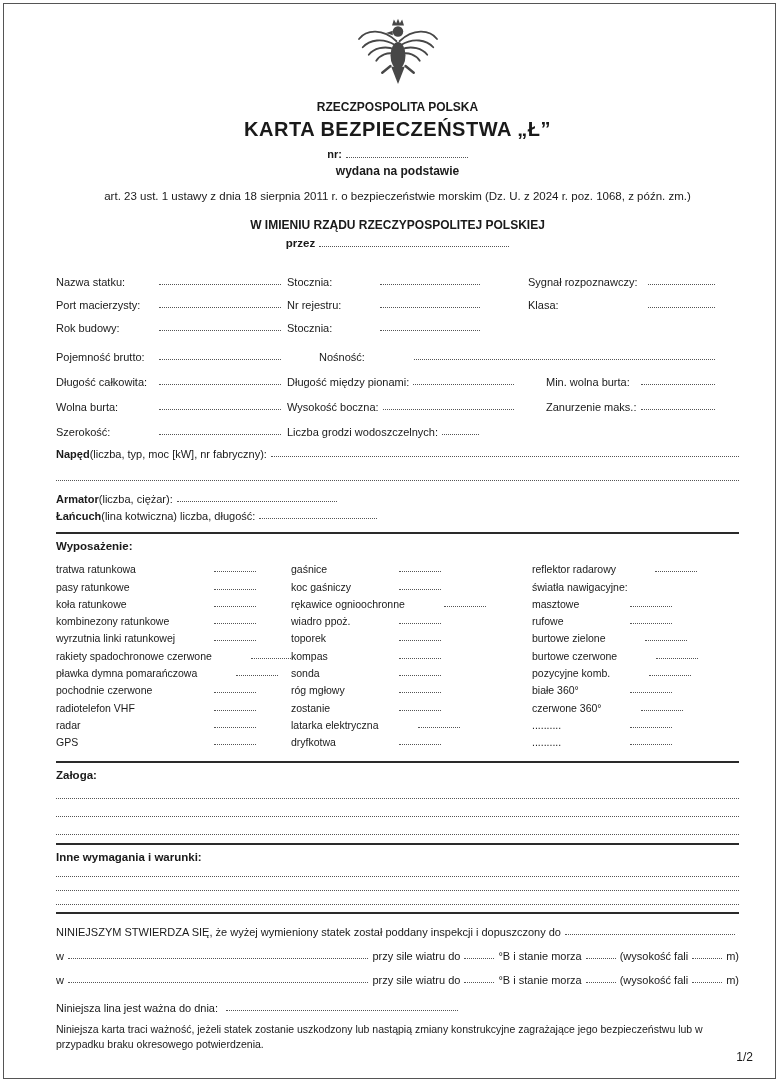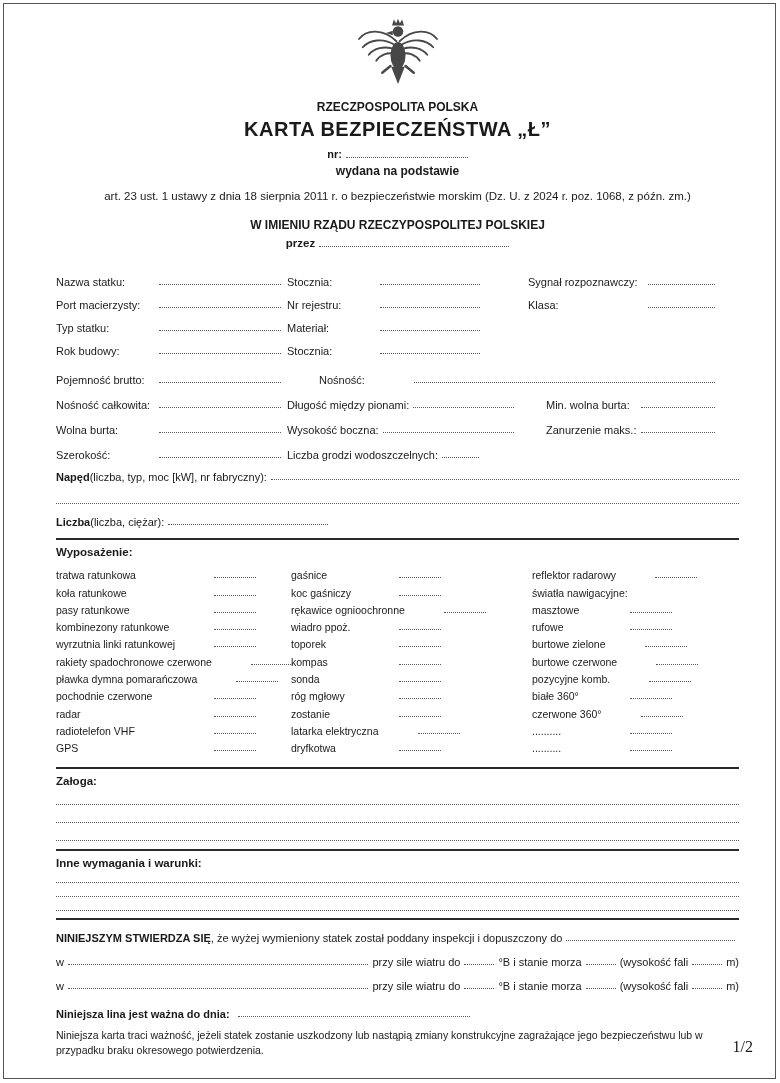--- a/index.html
+++ b/index.html
@@ -49,27 +49,27 @@
   .eq-col1{width:200px;}
   .eq-sp1{width:35px;}
   .eq-col2{width:150px;}
   .eq-sp2{width:91px;}
   .eq-col3{width:140px;}
   .eq-row{display:flex;align-items:flex-end;height:17.3px;font-size:10.5px;justify-content:space-between;gap:39px;}
   .eq-row .lab{white-space:nowrap;}
   .eq-dots{width:42px;border-bottom:1.6px dotted #555;height:10px;margin-bottom:3px;flex:0 0 auto;}
 
   .stmt{display:flex;align-items:flex-end;font-size:11px;height:20px;margin-top:4px;}
-  .stmt .b{font-weight:bold;white-space:nowrap;}
+  .stmt .b{font-weight:normal;white-space:nowrap;}
   .stmt .n{white-space:nowrap;}
   .stmt .dots{margin-bottom:3px;}
   .wdots{flex:1;margin:0 4px;}
   .sdots{width:30px;margin:0 4px;}
   .note{font-size:10.5px;line-height:15px;margin-top:8px;}
-  .pagenum{position:absolute;right:22px;bottom:22px;font-size:16px;font-family:Liberation Serif, serif;}
+  .pagenum{position:absolute;right:22px;bottom:14px;font-size:12px;}
 </style>
 </head>
 <body>
 
 <div class="page">
   <div class="content">
 
     <div class="emblem-wrap">
       <svg viewBox="0 0 120 100" width="90" height="76" aria-hidden="true">
         <g fill="none" stroke="#474747" stroke-width="2.4" stroke-linecap="round">
@@ -110,41 +110,35 @@
         </div>
         <div class="srow">
           <span class="l1">Port macierzysty:</span>
           <span class="dots d1"></span>
           <span class="l2">Nr rejestru:</span>
           <span class="dots d2"></span>
           <span class="l3">Klasa:</span>
           <span class="dots d3"></span>
         </div>
         <div class="srow">
-          <span class="l1">Typ statku:</span>
-          <span class="dots d1"></span>
-          <span class="l2">Materiał:</span>
-          <span class="dots d2"></span>
-        </div>
-        <div class="srow">
           <span class="l1">Rok budowy:</span>
           <span class="dots d1"></span>
           <span class="l2">Stocznia:</span>
           <span class="dots d2"></span>
         </div>
       </div>
     <div class="ship-block2">
         <div class="srow">
           <span class="l1">Pojemność brutto:</span>
           <span class="dots d1"></span>
           <span class="l3b">Nośność:</span>
           <span class="dots d3"></span>
         </div>
         <div class="srow">
-          <span class="l1">Nośność całkowita:</span>
+          <span class="l1">Długość całkowita:</span>
           <span class="dots d1"></span>
           <span class="g2">
             <span class="lab">Długość między pionami:</span>
             <span class="dots"></span>
           </span>
           <span class="l3b">Min. wolna burta:</span>
           <span class="dots d3"></span>
         </div>
         <div class="srow">
           <span class="l1">Wolna burta:</span>
@@ -166,67 +160,72 @@
         </div>
       </div>
 
     <div class="freeline">
       <span class="b">Napęd</span>
         <span class="n"> (liczba, typ, moc [kW], nr fabryczny):</span>
         <span class="dots"></span>
     </div>
     <div class="dotline" style="margin-top:3px;"></div>
     <div class="freeline" style="margin-top:2px;">
-      <span class="b">Liczba</span>
+      <span class="b">Armator</span>
         <span class="n"> (liczba, ciężar):</span>
         <span class="dots fixdots" style="width:160px;"></span>
+    </div>
+    <div class="freeline" style="height:17px;">
+      <span class="b">Łańcuch</span>
+        <span class="n"> (lina kotwiczna) liczba, długość:</span>
+        <span class="dots fixdots" style="width:118px;"></span>
     </div>
 
     <div class="hr"></div>
     <div class="sec-h">Wyposażenie:</div>
     <div class="eq-grid">
       <div class="eq-col1">
           <div class="eq-row">
             <span class="lab">tratwa ratunkowa</span>
             <span class="eq-dots"></span>
           </div>
           <div class="eq-row">
+            <span class="lab">pasy ratunkowe</span>
+            <span class="eq-dots"></span>
+          </div>
+          <div class="eq-row">
             <span class="lab">koła ratunkowe</span>
             <span class="eq-dots"></span>
           </div>
           <div class="eq-row">
-            <span class="lab">pasy ratunkowe</span>
-            <span class="eq-dots"></span>
-          </div>
-          <div class="eq-row">
             <span class="lab">kombinezony ratunkowe</span>
             <span class="eq-dots"></span>
           </div>
           <div class="eq-row">
             <span class="lab">wyrzutnia linki ratunkowej</span>
             <span class="eq-dots"></span>
           </div>
           <div class="eq-row">
             <span class="lab">rakiety spadochronowe czerwone</span>
             <span class="eq-dots"></span>
           </div>
           <div class="eq-row">
             <span class="lab">pławka dymna pomarańczowa</span>
             <span class="eq-dots"></span>
           </div>
           <div class="eq-row">
             <span class="lab">pochodnie czerwone</span>
             <span class="eq-dots"></span>
           </div>
           <div class="eq-row">
+            <span class="lab">radiotelefon VHF</span>
+            <span class="eq-dots"></span>
+          </div>
+          <div class="eq-row">
             <span class="lab">radar</span>
-            <span class="eq-dots"></span>
-          </div>
-          <div class="eq-row">
-            <span class="lab">radiotelefon VHF</span>
             <span class="eq-dots"></span>
           </div>
           <div class="eq-row">
             <span class="lab">GPS</span>
             <span class="eq-dots"></span>
           </div>
         </div>
       <div class="eq-sp1"></div>
       <div class="eq-col2">
           <div class="eq-row">

